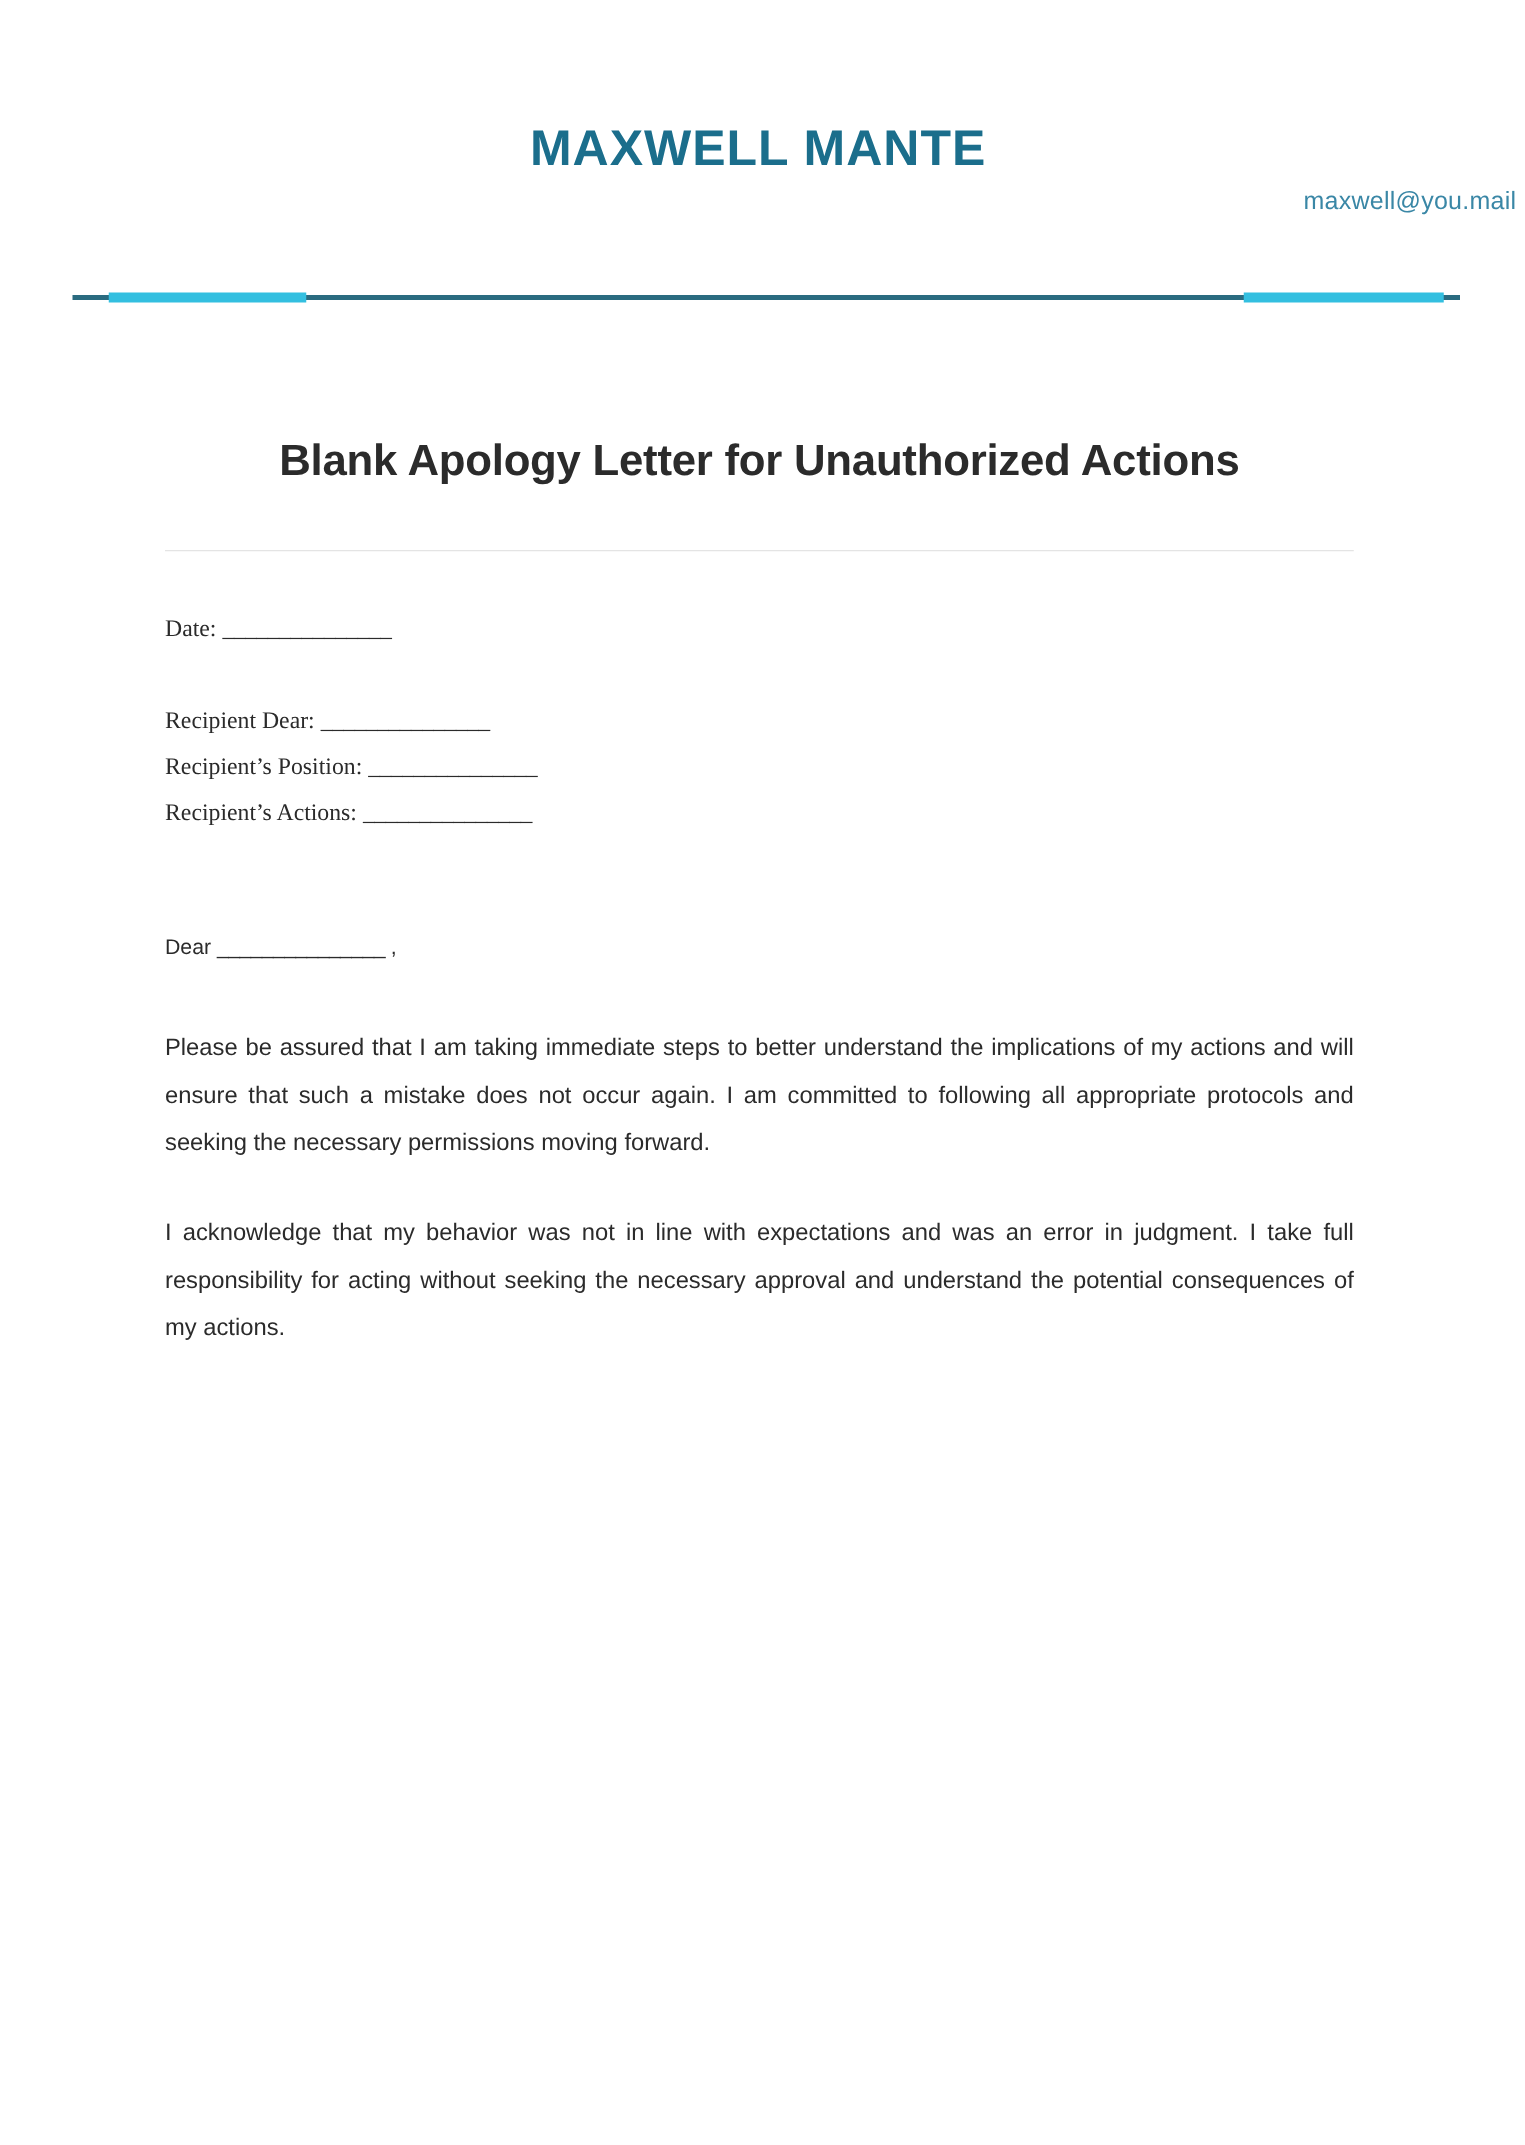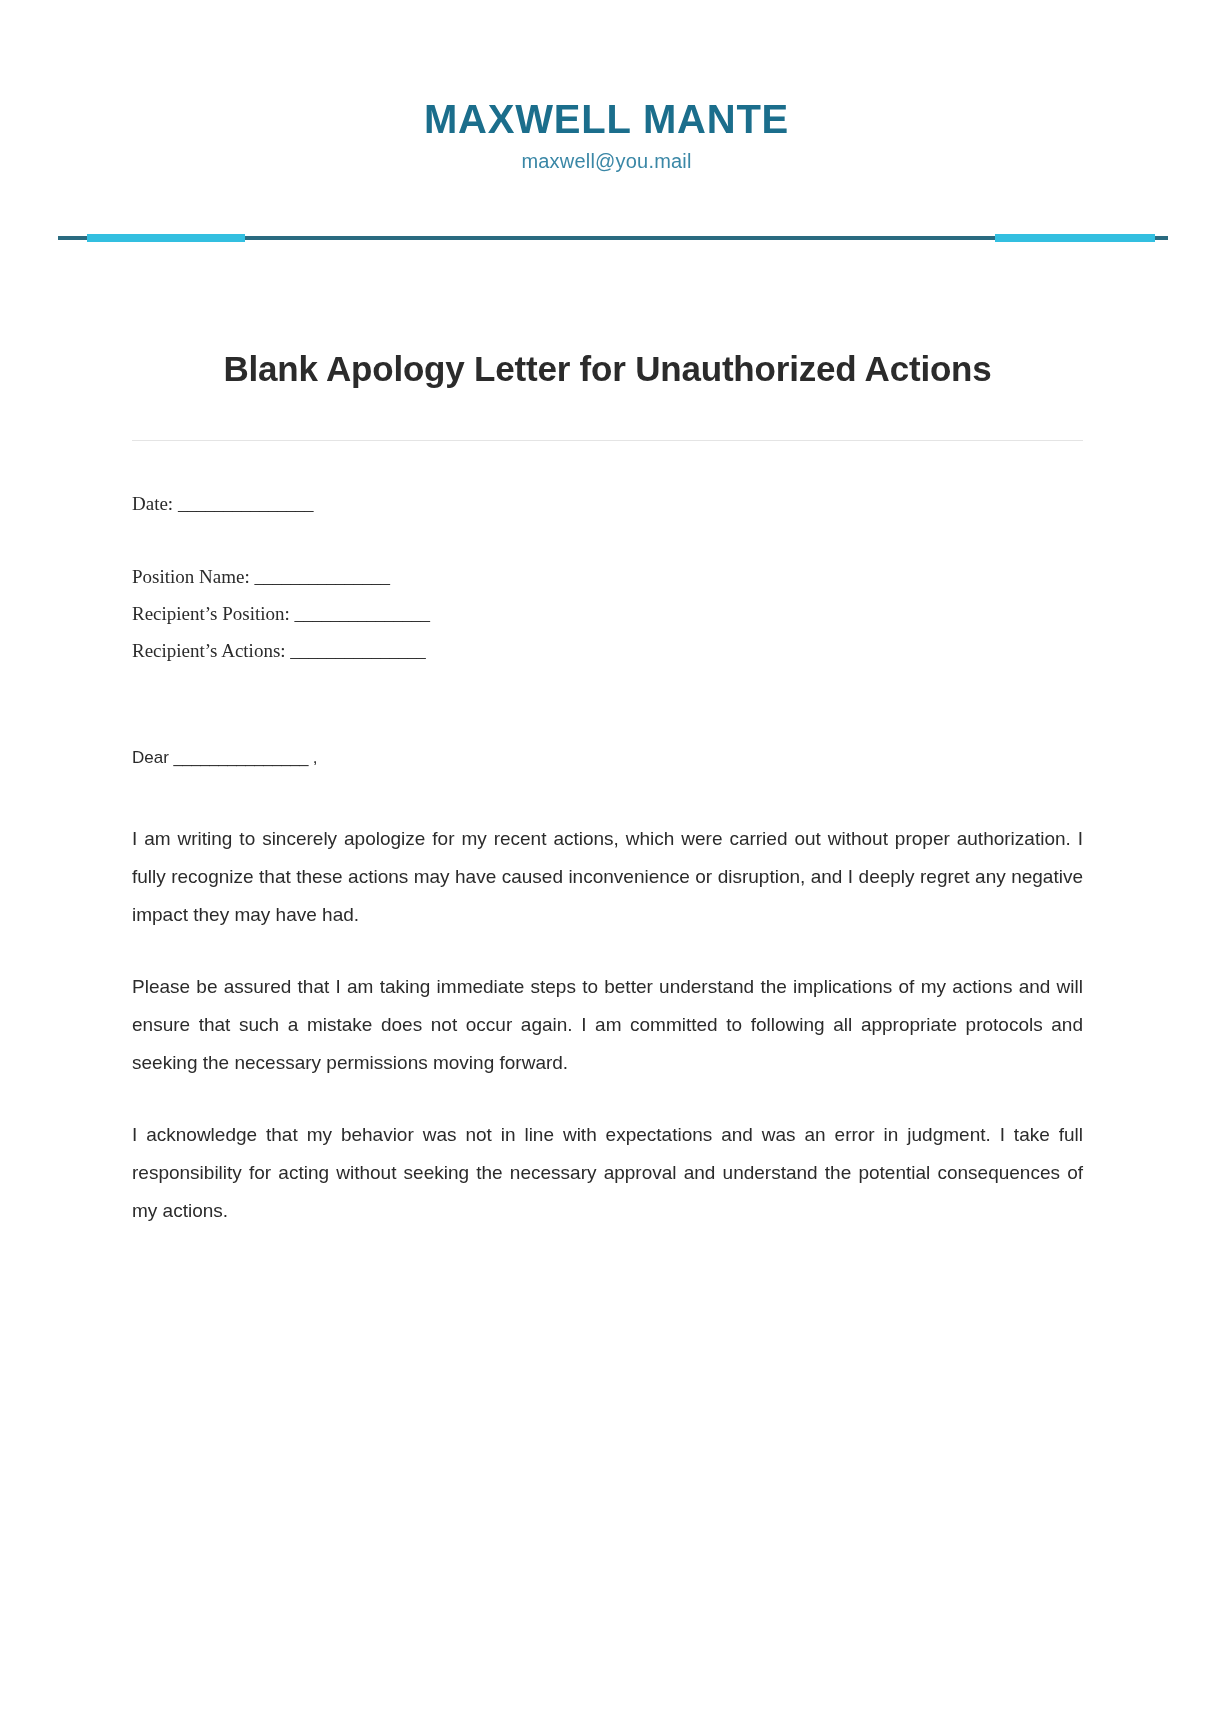--- a/index.html
+++ b/index.html
@@ -37,20 +37,21 @@
     color: #1b6e8c;
     line-height: 1.15;
     margin: 0;
   }
   .brand-email {
     font-size: 20px;
     font-weight: 400;
     color: #3a87a6;
     margin: 8px 0 0 0;
     letter-spacing: 0.2px;
+    text-align: right;
   }
 
   
   .header-rule {
     position: relative;
     margin-top: 61px;
     height: 8px;
   }
   .header-rule .base {
     position: absolute;
@@ -150,34 +151,33 @@
     <hr class="title-divider">
 
     <div class="field-block">
       <div class="field-line">
         <span>Date: </span><span class="blank">_______________</span>
       </div>
     </div>
 
     <div class="field-group">
       <div class="field-line">
-        <span>Position Name: </span><span class="blank">_______________</span>
+        <span>Recipient Dear: </span><span class="blank">_______________</span>
       </div>
       <div class="field-line">
         <span>Recipient’s Position: </span><span class="blank">_______________</span>
       </div>
       <div class="field-line">
         <span>Recipient’s Actions: </span><span class="blank">_______________</span>
       </div>
     </div>
 
     <div class="salutation">
       <span>Dear </span><span class="blank">_______________</span><span> ,</span>
     </div>
 
     <div class="body-copy">
-      <p class="para">I am writing to sincerely apologize for my recent actions, which were carried out without proper authorization. I fully recognize that these actions may have caused inconvenience or disruption, and I deeply regret any negative impact they may have had.</p>
       <p class="para">Please be assured that I am taking immediate steps to better understand the implications of my actions and will ensure that such a mistake does not occur again. I am committed to following all appropriate protocols and seeking the necessary permissions moving forward.</p>
       <p class="para">I acknowledge that my behavior was not in line with expectations and was an error in judgment. I take full responsibility for acting without seeking the necessary approval and understand the potential consequences of my actions.</p>
     </div>
 
   </div>
 </div>
 
 </body></html>

